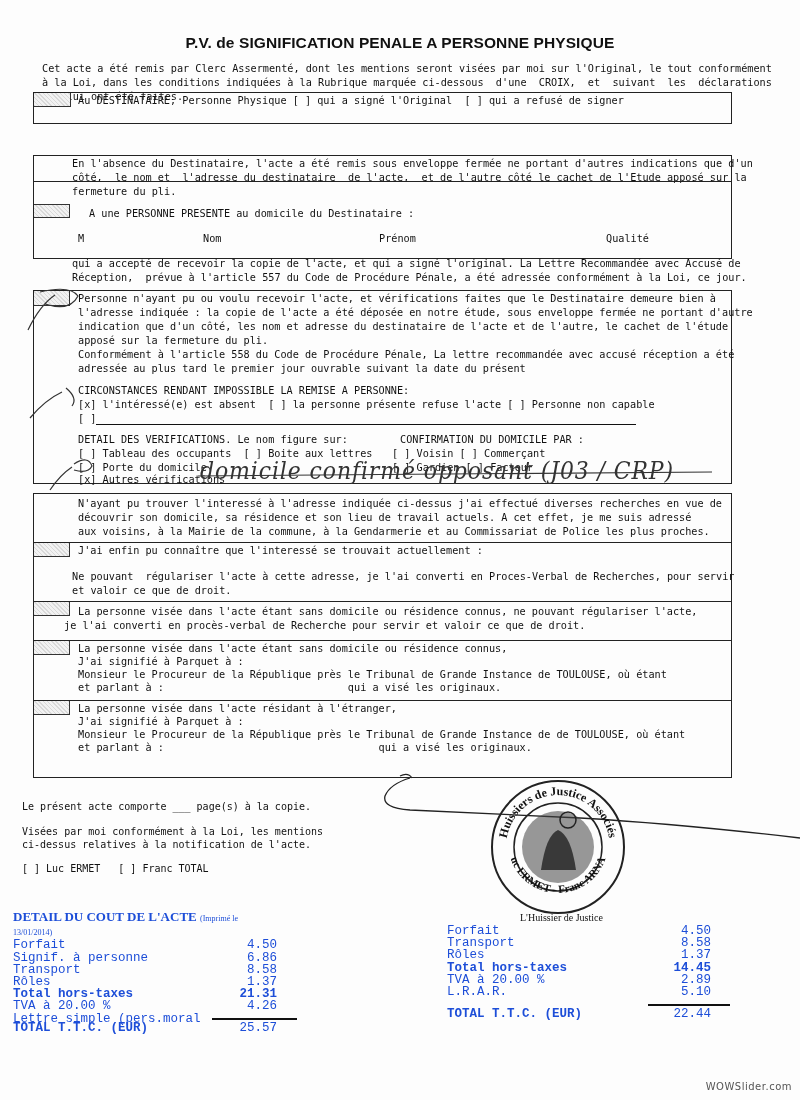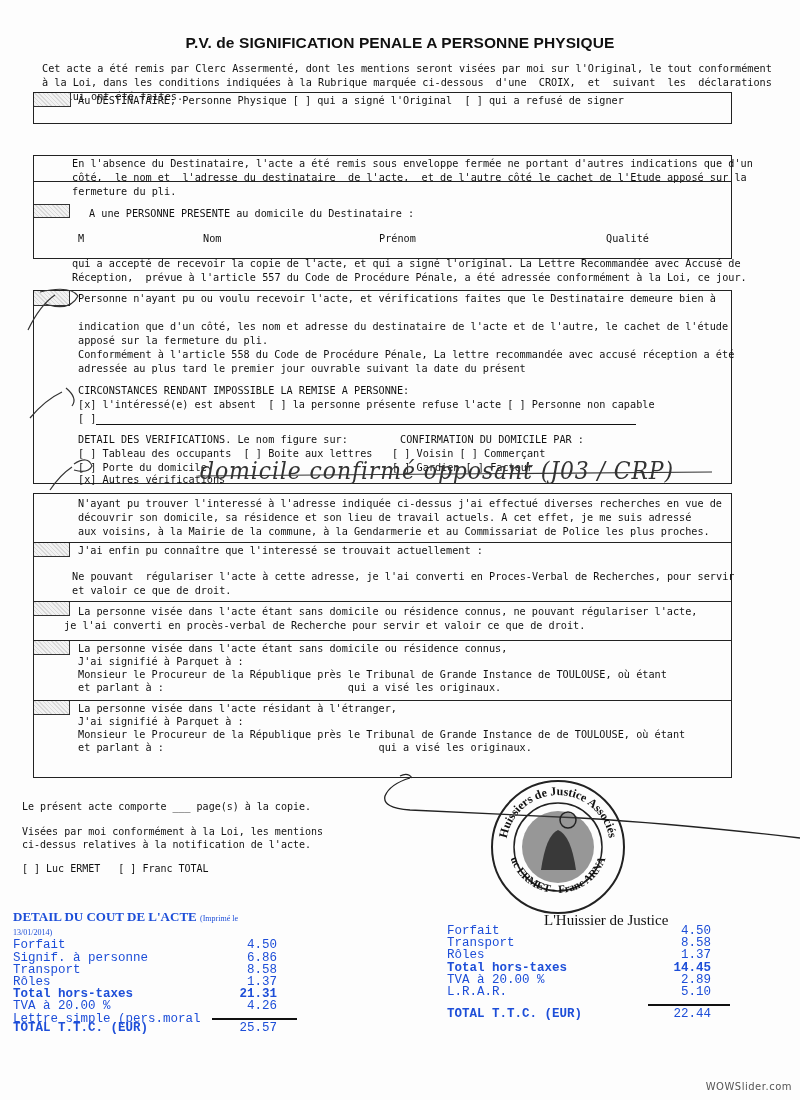--- a/index.html
+++ b/index.html
@@ -11,21 +11,21 @@
   .shade{position:absolute;width:36px;height:14px;border:1.4px solid #333;border-left:none;border-top:none;background:repeating-linear-gradient(45deg,#d9d9d9 0 1px,#f2f2f2 1px 3px);left:0;top:0;box-sizing:border-box;}
   .txt{position:absolute;font-size:10.2px;line-height:14px;white-space:pre;}
   .hand{position:absolute;font-family:"DejaVu Serif",serif;font-style:italic;color:#333;}
   .stroke{position:absolute;pointer-events:none;}
   .foot{position:absolute;font-size:10px;line-height:14px;white-space:pre;font-family:"DejaVu Sans Mono",monospace;}
   .cost{position:absolute;font-family:"Liberation Mono",monospace;font-size:12.5px;line-height:12.2px;color:#1d4ed8;}
   .cost .row{display:flex;justify-content:space-between;}
   .cost .bold{font-weight:bold;}
   .cost-title{font-family:"Liberation Serif",serif;font-weight:bold;font-size:13px;}
   .cost-title small{font-weight:normal;font-size:8px;}
-  .huissier{position:absolute;left:544px;top:912px;font-family:"Liberation Serif",serif;font-size:15px;}
+  .huissier{position:absolute;left:520px;top:912px;font-family:"Liberation Serif",serif;font-size:10px;}
   .watermark{position:absolute;right:8px;bottom:8px;font-family:"DejaVu Sans",sans-serif;font-size:10px;color:#555;letter-spacing:0.5px;}
   .rule{position:absolute;height:1.5px;background:#111;}
 </style>
 </head>
 <body>
 
 <div class="page">
 
   <div class="title">P.V. de SIGNIFICATION PENALE A PERSONNE PHYSIQUE</div>
 
@@ -51,20 +51,21 @@
     <div class="txt" style="left:131px;top:76px;padding-left:38px;">Nom</div>
     <div class="txt" style="left:345px;top:76px;">Prénom</div>
     <div class="txt" style="left:572px;top:76px;">Qualité</div>
     <div class="txt" style="left:38px;top:101px;">qui a accepté de recevoir la copie de l'acte, et qui a signé l'original. La Lettre Recommandée avec Accusé de</div>
     <div class="txt" style="left:38px;top:115px;">Réception,  prévue à l'article 557 du Code de Procédure Pénale, a été adressée conformément à la Loi, ce jour.</div>
   </div>
 
   <div class="box" style="top:290px;height:194px;">
     <div class="shade" style="height:15px;"></div>
     <div class="txt" style="left:44px;top:1px;">Personne n'ayant pu ou voulu recevoir l'acte, et vérifications faites que le Destinataire demeure bien à</div>
+    <div class="txt" style="left:44px;top:15px;">l'adresse indiquée : la copie de l'acte a été déposée en notre étude, sous enveloppe fermée ne portant d'autre</div>
     <div class="txt" style="left:44px;top:29px;">indication que d'un côté, les nom et adresse du destinataire de l'acte et de l'autre, le cachet de l'étude</div>
     <div class="txt" style="left:44px;top:43px;">apposé sur la fermeture du pli.</div>
     <div class="txt" style="left:44px;top:57px;">Conformément à l'article 558 du Code de Procédure Pénale, La lettre recommandée avec accusé réception a été</div>
     <div class="txt" style="left:44px;top:71px;">adressée au plus tard le premier jour ouvrable suivant la date du présent</div>
 
     <div class="txt" style="left:44px;top:93px;">CIRCONSTANCES RENDANT IMPOSSIBLE LA REMISE A PERSONNE:</div>
     <div class="txt" style="left:44px;top:107px;">[x] l'intéressé(e) est absent  [ ] la personne présente refuse l'acte [ ] Personne non capable</div>
     <div class="txt" style="left:44px;top:121px;">[ ]</div>
     <div class="rule" style="left:62px;top:133px;width:540px;height:1px;"></div>
 

